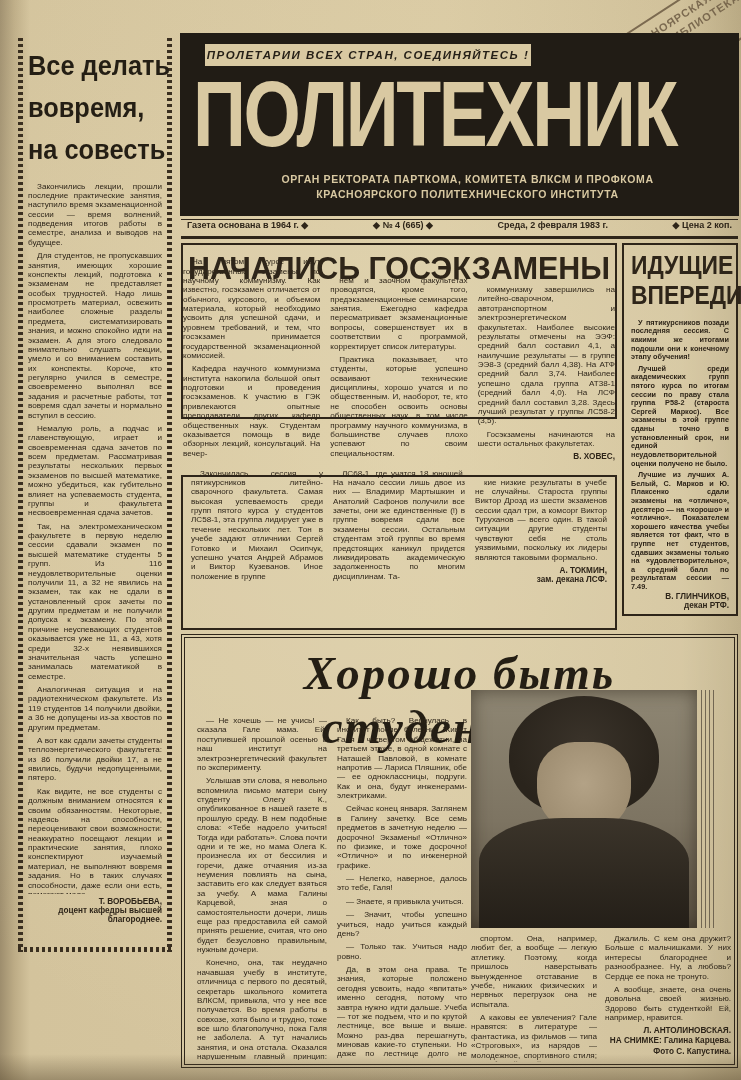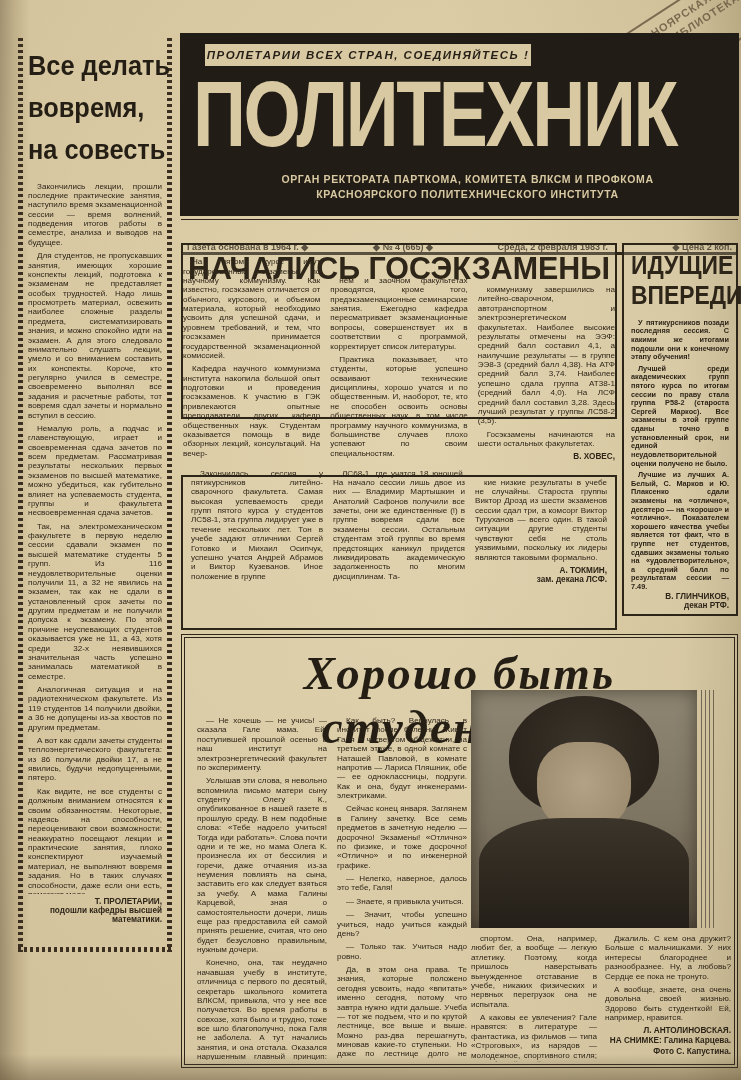--- a/index.html
+++ b/index.html
@@ -18,23 +18,23 @@
   .mast{position:absolute;left:181px;top:34px;width:557px;height:181px;background:#211c15;
     box-shadow:0 0 0 1px #211c15;}
   .slogan{position:absolute;left:203px;top:42px;width:326px;height:22px;background:#d9c9a2;
     border:2px solid #211c15;display:flex;align-items:center;justify-content:center;
     font-style:italic;font-weight:bold;font-size:11.5px;letter-spacing:1.5px;color:#241e16;}
   .np-title{position:absolute;left:12px;top:34px;white-space:nowrap;color:#d9c9a2;
     font-weight:bold;font-size:92px;line-height:1;transform:scaleX(.80);transform-origin:left;
     letter-spacing:-3px;}
   .mast-sub{position:absolute;left:16px;right:0;bottom:12px;text-align:center;color:#d9c9a2;
     font-weight:bold;font-size:10.5px;line-height:1.5;letter-spacing:.6px;}
-  .dateline{position:absolute;left:181px;top:219px;width:557px;height:36px;
+  .dateline{position:absolute;left:181px;top:219px;width:557px;height:20px;
     border-top:1px solid #2e2519;border-bottom:3px solid #2e2519;display:flex;
-    align-items:flex-end;justify-content:space-between;font-weight:bold;font-size:9px;
+    align-items:flex-start;justify-content:space-between;font-weight:bold;font-size:9px;
     padding:0 6px;box-sizing:border-box;}
   
   .abox{position:absolute;border:2px solid #2e2519;box-sizing:border-box;background:rgba(222,210,178,.25);}
   .body p{margin:0 0 4px;text-indent:9px;text-align:justify;}
   .body{font-size:8.1px;line-height:1.16;overflow:hidden;}
   .sig{font-weight:bold;font-size:8.2px;text-align:right;margin-top:3px;}
   .sig .role{display:block;font-weight:bold;text-align:right;}
   .cols{display:flex;gap:10px;align-items:flex-end;}
   .col{flex:1;overflow:hidden;}
   
@@ -120,22 +120,22 @@
     <div class="body" style="height:712px;">
         <p>Закончились лекции, прошли последние практические занятия, наступило время экзаменационной сессии — время волнений, подведения итогов работы в семестре, анализа и выводов на будущее.</p>
         <p>Для студентов, не пропускавших занятия, имеющих хорошие конспекты лекций, подготовка к экзаменам не представляет особых трудностей. Надо лишь просмотреть материал, освежить наиболее сложные разделы предмета, систематизировать знания, и можно спокойно идти на экзамен. А для этого следовало внимательно слушать лекции, умело и со вниманием составить их конспекты. Короче, кто регулярно учился в семестре, своевременно выполнял все задания и расчетные работы, тот вовремя сдал зачеты и нормально вступил в сессию.</p>
         <p>Немалую роль, а подчас и главенствующую, играет и своевременная сдача зачетов по всем предметам. Рассматривая результаты нескольких первых экзаменов по высшей математике, можно убедиться, как губительно влияет на успеваемость студента, группы и факультета несвоевременная сдача зачетов.</p>
         <p>Так, на электромеханическом факультете в первую неделю сессии сдавали экзамен по высшей математике студенты 5 групп. Из 116 неудовлетворительные оценки получили 11, а 32 не явились на экзамен, так как не сдали в установленный срок зачеты по другим предметам и не получили допуска к экзамену. По этой причине неуспевающих студентов оказывается уже не 11, а 43, хотя среди 32-х неявившихся значительная часть успешно занималась математикой в семестре.</p>
         <p>Аналогичная ситуация и на радиотехническом факультете. Из 119 студентов 14 получили двойки, а 36 не допущены из-за хвостов по другим предметам.</p>
         <p>А вот как сдали зачеты студенты теплоэнергетического факультета: из 86 получили двойки 17, а не явились, будучи недопущенными, пятеро.</p>
         <p>Как видите, не все студенты с должным вниманием относятся к своим обязанностям. Некоторые, надеясь на способности, переоценивают свои возможности: неаккуратно посещают лекции и практические занятия, плохо конспектируют изучаемый материал, не выполняют вовремя задания. Но в таких случаях способности, даже если они есть, помогают мало.</p>
       </div>
     <div class="sig">
-      <span>Т. ПРОЛЕТАРИИ,</span>
-      <span class="role">подошли кафедры высшей математики.</span>
+      <span>Т. ВОРОБЬЕВА,</span>
+      <span class="role">доцент кафедры высшей благороднее.</span>
     </div>
   </div>
 
   <div class="abox gos">
     <div class="h-gos">НАЧАЛИСЬ ГОСЭКЗАМЕНЫ</div>
     <div class="cols" style="height:168px;">
       <div class="col body">
           <p>На пятом курсе идут государственные экзамены по научному коммунизму. Как известно, госэкзамен отличается от обычного, курсового, и объемом материала, который необходимо усвоить для успешной сдачи, и уровнем требований, и тем, что госэкзамен принимается государственной экзаменационной комиссией.</p>
           <p>Кафедра научного коммунизма института накопила большой опыт подготовки и проведения госэкзаменов. К участию в ГЭК привлекаются опытные преподаватели других кафедр общественных наук. Студентам оказывается помощь в виде обзорных лекций, консультаций. На вечер-</p>
         </div>

